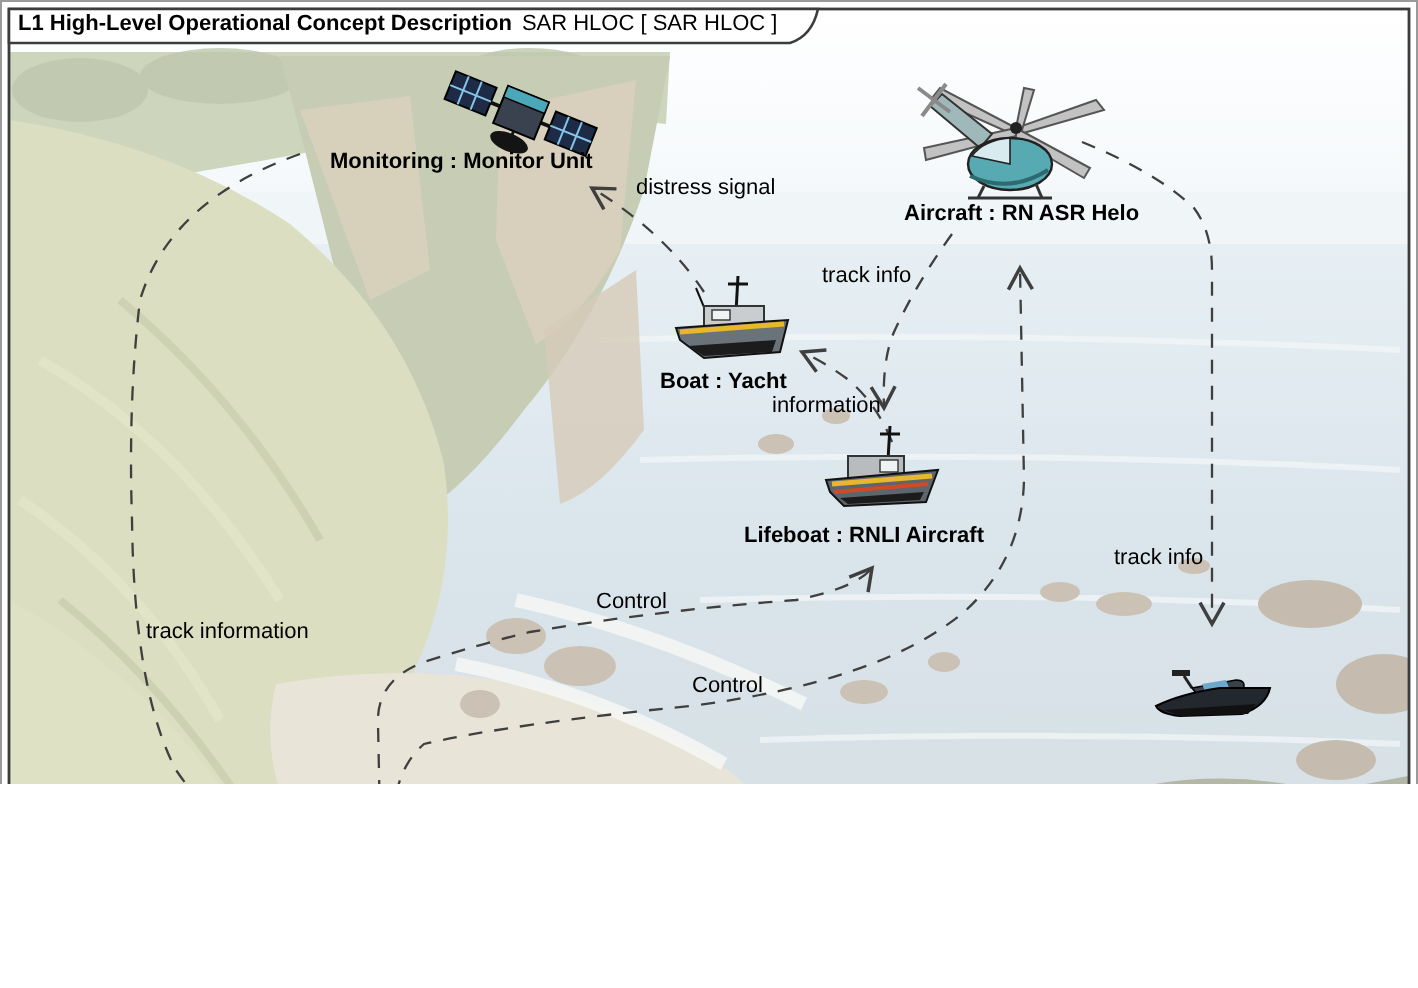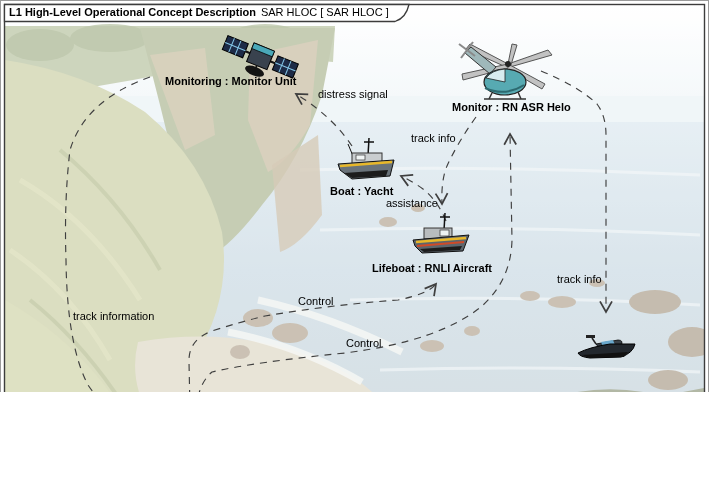--- a/index.html
+++ b/index.html
@@ -228,26 +228,26 @@
 
     <rect x="4.5" y="4.5" width="700" height="485" fill="none" stroke="#3c3c3c" stroke-width="1.4"></rect>
     <path d="M4.5,4.5 L409,4.5 Q406,18 395,21.5 L4.5,21.5 Z" fill="#ffffff" stroke="#3c3c3c" stroke-width="1.3"></path>
   </svg>
 
   <div class="tab-text">
     <b>L1 High-Level Operational Concept Description</b><span class="sub">SAR HLOC [ SAR HLOC ]</span>
   </div>
 
   <div class="lbl node-lbl" style="left:165px;top:75px">Monitoring : Monitor Unit</div>
-  <div class="lbl node-lbl" style="left:452px;top:101px">Monitor : RN ASR Helo</div>
+  <div class="lbl node-lbl" style="left:452px;top:101px">Aircraft : RN ASR Helo</div>
   <div class="lbl node-lbl" style="left:330px;top:185px">Boat : Yacht</div>
   <div class="lbl node-lbl" style="left:372px;top:262px">Lifeboat : RNLI Aircraft</div>
 
   <div class="lbl edge-lbl" style="left:318px;top:88px">distress signal</div>
   <div class="lbl edge-lbl" style="left:73px;top:310px">track information</div>
   <div class="lbl edge-lbl" style="left:298px;top:295px">Control</div>
   <div class="lbl edge-lbl" style="left:346px;top:337px">Control</div>
   <div class="lbl edge-lbl" style="left:551px;top:394px">Control</div>
   <div class="lbl edge-lbl" style="left:411px;top:132px">track info</div>
   <div class="lbl edge-lbl" style="left:557px;top:273px">track info</div>
-  <div class="lbl edge-lbl" style="left:386px;top:197px">assistance</div>
+  <div class="lbl edge-lbl" style="left:386px;top:197px">information</div>
 
 </div>
 
 </body></html>

